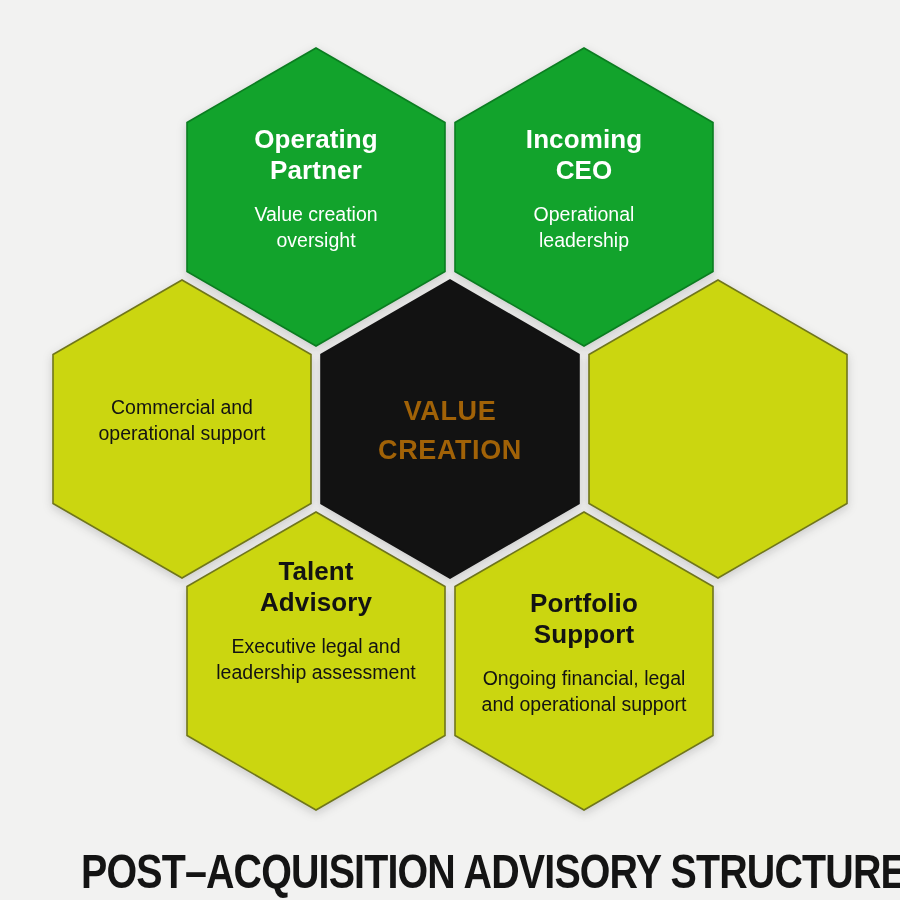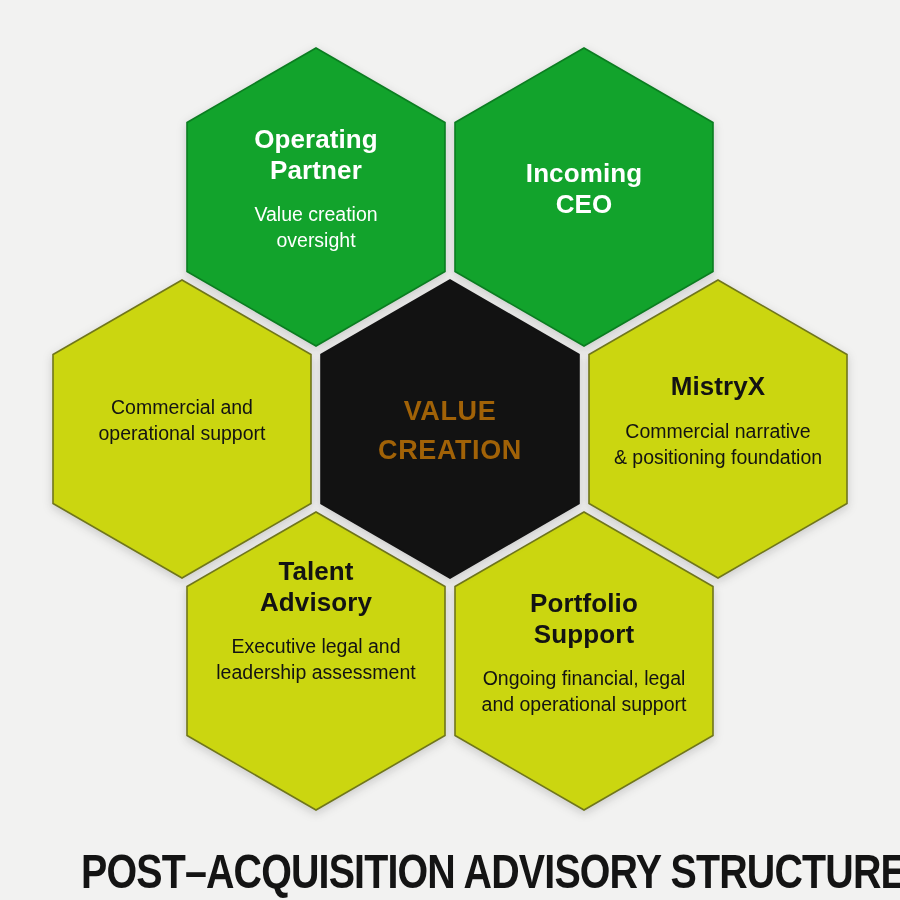--- a/index.html
+++ b/index.html
@@ -107,32 +107,29 @@
   <div class="hex-text pos-op">
     <div class="hex-title on-green">Operating
 Partner</div>
     <div class="hex-subtitle on-green">Value creation
 oversight</div>
   </div>
 
   <div class="hex-text pos-ceo">
     <div class="hex-title on-green">Incoming
 CEO</div>
+    <div class="hex-subtitle on-green">Operational
+leadership</div>
   </div>
 
   <div class="hex-text pos-strategy">
     <div class="hex-subtitle on-lime">Commercial and
 operational support</div>
   </div>
 
-  <div class="hex-text pos-mistryx">
-    <div class="hex-title on-lime">MistryX</div>
-    <div class="hex-subtitle on-lime">Commercial narrative
-&amp; positioning foundation</div>
-  </div>
 
   <div class="hex-text pos-talent">
     <div class="hex-title on-lime">Talent
 Advisory</div>
     <div class="hex-subtitle on-lime">Executive legal and
 leadership assessment</div>
   </div>
 
   <div class="hex-text pos-portfolio">
     <div class="hex-title on-lime">Portfolio

